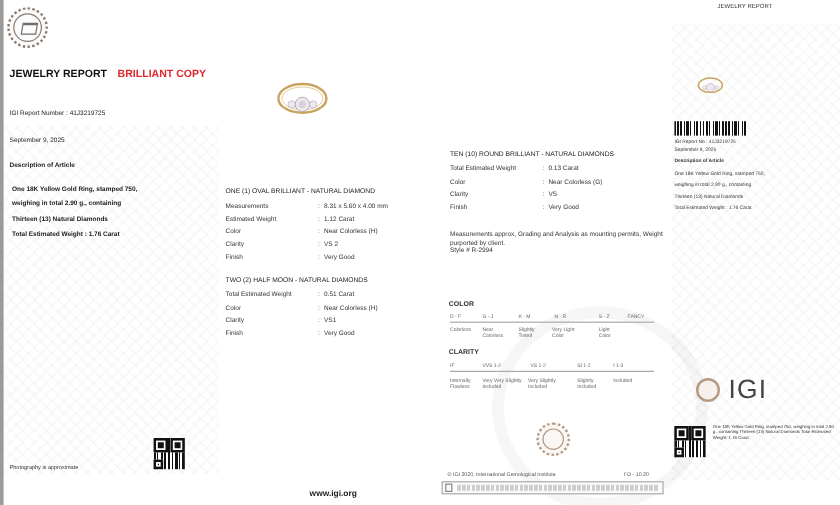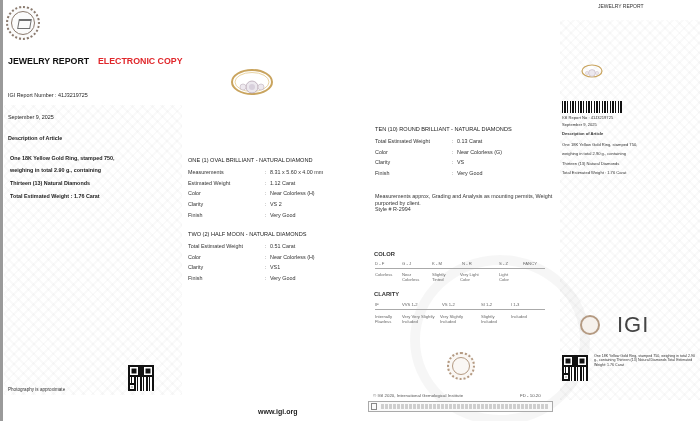--- a/index.html
+++ b/index.html
@@ -76,39 +76,39 @@
   .photo-note { position: absolute; left: 8px; top: 387px; font-size: 4.6px; color: #333; }
 
   
   .rp-title { position: absolute; left: 598px; top: 3px; font-size: 5px; color: #333; }
   .barcode { position: absolute; left: 562px; top: 101px; width: 60px; height: 12px;
     background: repeating-linear-gradient(90deg, #111 0 1px, #fff 1px 2px, #111 2px 4px, #fff 4px 5px, #111 5px 6px, #fff 6px 8px); }
   .rp-text { position: absolute; left: 562px; font-size: 4.1px; color: #333; white-space: nowrap; }
   .rp-text.b { font-weight: bold; }
   .ring-small { position: absolute; left: 580px; top: 60px; width: 24px; height: 22px; }
 
-  .igi-logo { position: absolute; left: 580px; top: 312px; display: flex; align-items: center; gap: 17px; }
+  .igi-logo { position: absolute; left: 580px; top: 312px; display: flex; align-items: center; gap: 7px; }
   .igi-logo .seal { width: 20px; height: 20px; border-radius: 50%; border: 2px solid #b49a82; background:#f6f1ec; }
   .igi-logo .text { font-size: 22px; color: #444; letter-spacing: 1px; font-family: "Liberation Sans", sans-serif; }
   .rp-summary { position: absolute; left: 594px; top: 354px; font-size: 3.6px; color: #333; line-height: 4.4px; width: 104px; }
 </style>
 </head>
 <body>
 
 <div class="page">
   <div class="left-border"></div>
   <div class="wm wm-left"></div>
   <div class="wm wm-right"></div>
   <div class="big-wm"></div>
 
   <div class="logo-seal">
       <div class="inner"></div>
     </div>
   <div class="report-title">JEWELRY REPORT</div>
-  <div class="electronic-copy">ELECTRONIC COPY</div>
+  <div class="electronic-copy">BRILLIANT COPY</div>
 
   <div class="lbl" style="left:8px; top:92px;">IGI Report Number : 41J3219725</div>
   <div class="lbl" style="left:8px; top:114px;">September 9, 2025</div>
   <div class="lbl b" style="left:8px; top:135px;">Description of Article</div>
   <div class="lbl b" style="left:10px; top:155px;">One 18K Yellow Gold Ring, stamped 750,</div>
   <div class="lbl b" style="left:10px; top:167px;">weighing in total 2.90 g., containing</div>
   <div class="lbl b" style="left:10px; top:180px;">Thirteen (13) Natural Diamonds</div>
   <div class="lbl b" style="left:10px; top:193px;">Total Estimated Weight : 1.76 Carat</div>
 
   <div class="photo-note">Photography is approximate</div>

